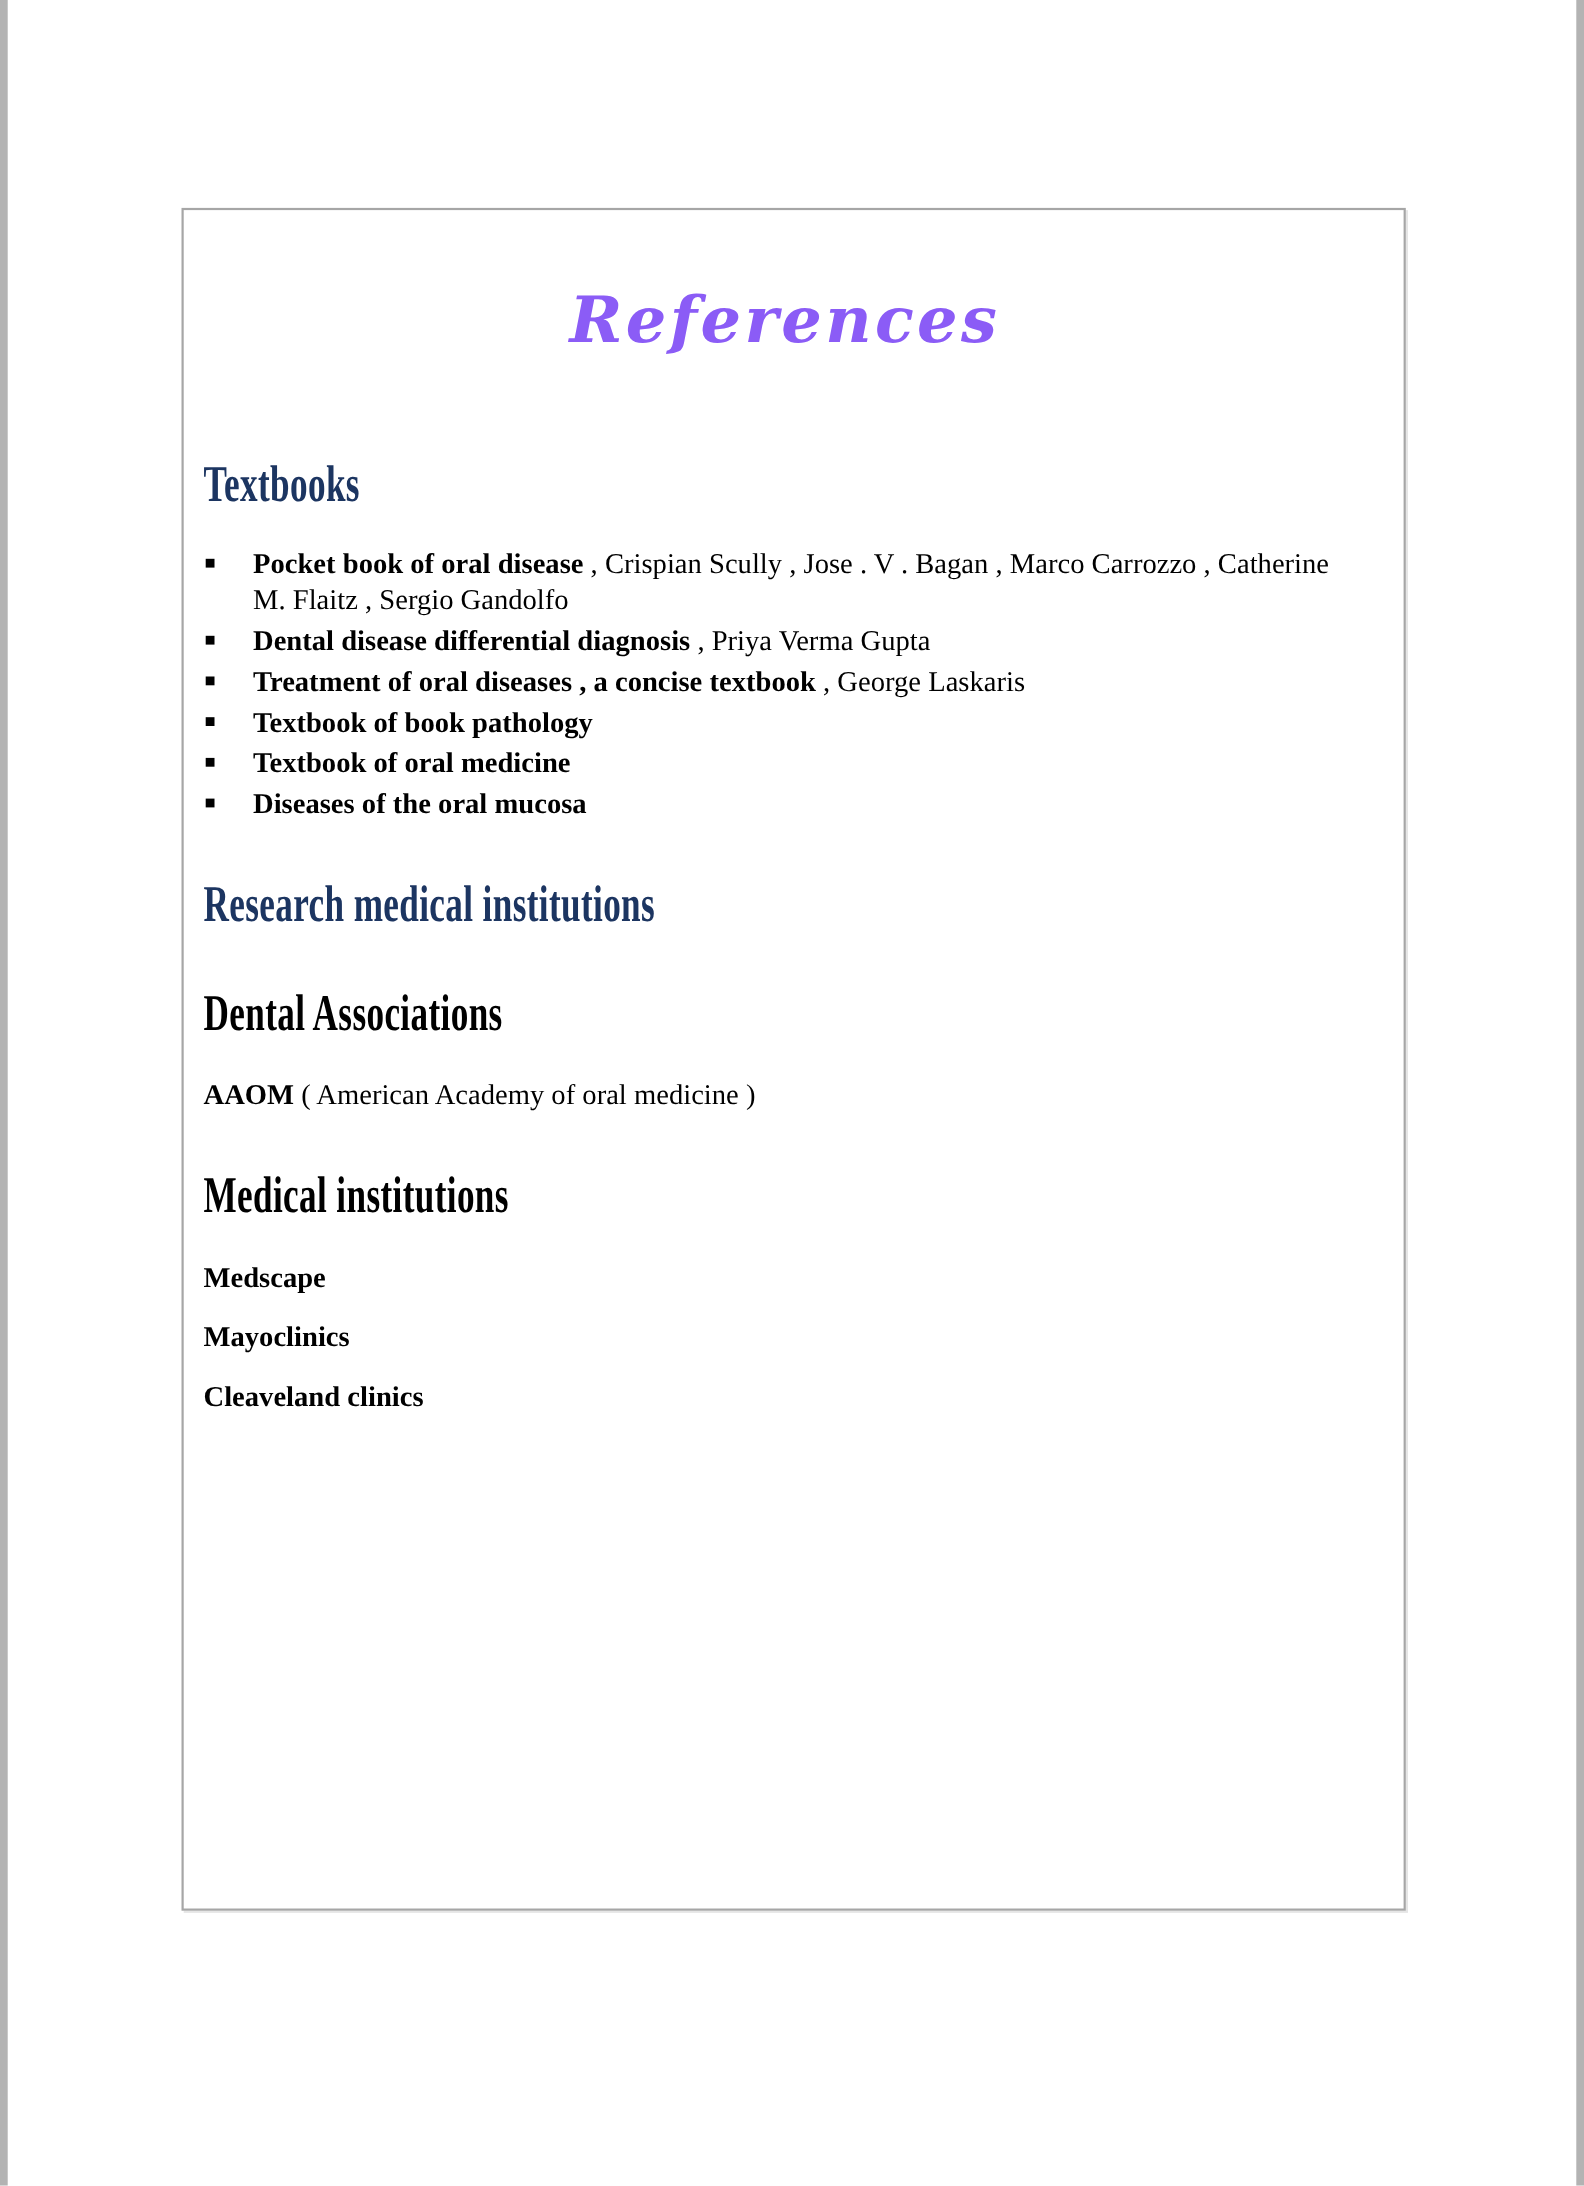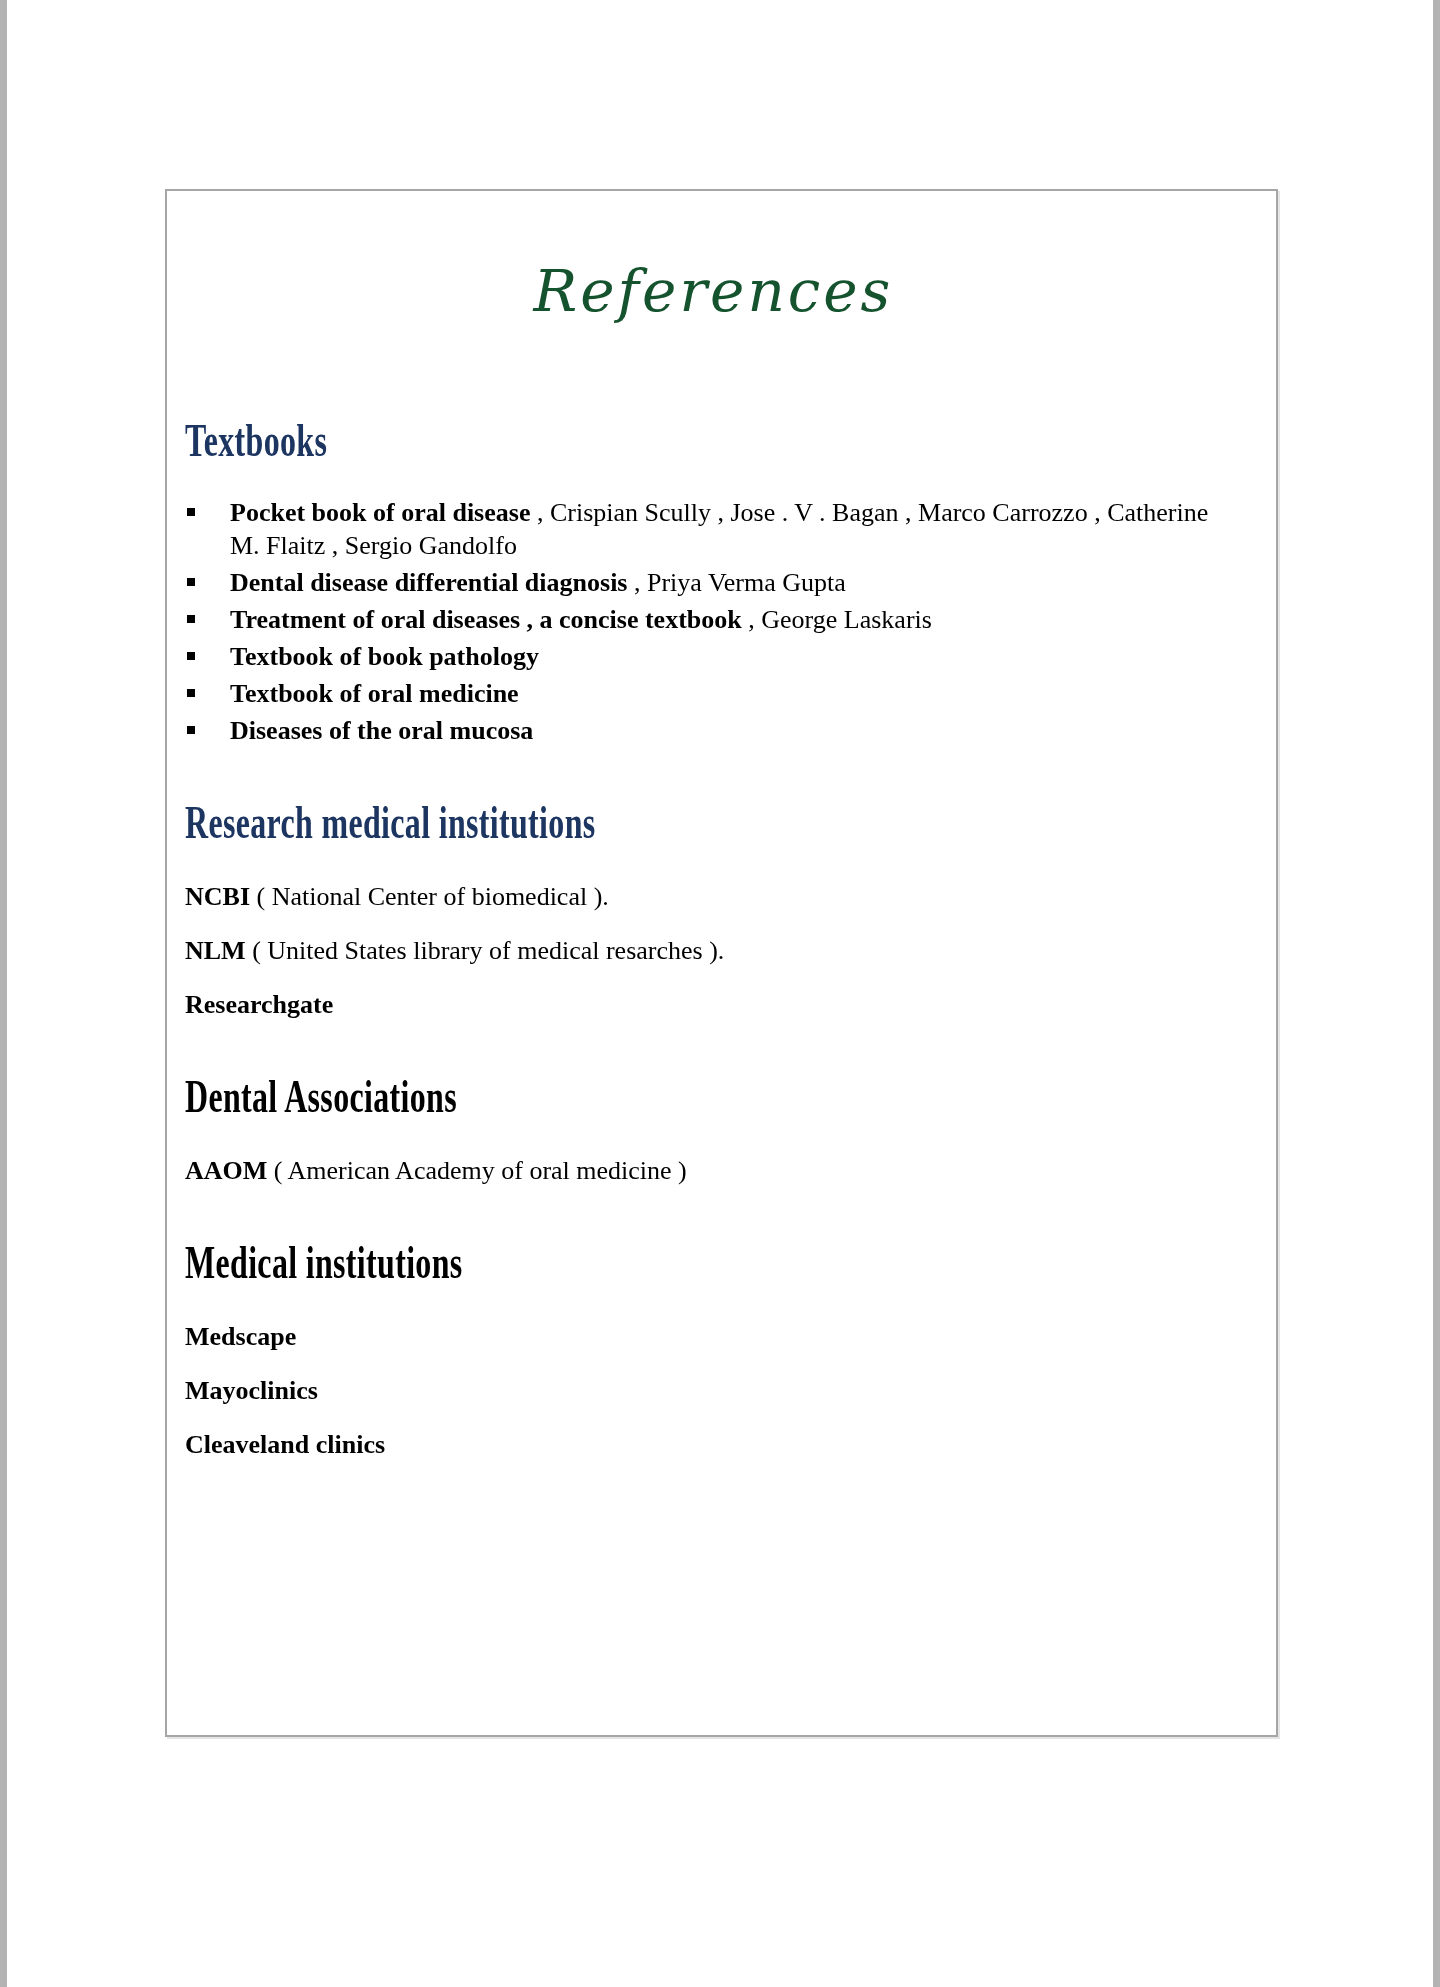--- a/index.html
+++ b/index.html
@@ -21,24 +21,24 @@
     box-shadow: 2px 2px 0 rgba(0,0,0,0.10);
     padding: 36px 34px 0 18px;
     overflow: hidden;
   }
 
   .doc-title {
     margin-top: 30px;
     text-align: center;
     font-family: "DejaVu Serif", serif;
     font-style: italic;
-    font-weight: 400;
+    font-weight: 700;
     font-size: 58px;
     letter-spacing: 3px;
-    color: #14532d;
+    color: #8b5cf6;
   }
 
   .doc-section { margin-top: 52px; }
   .doc-section.first { margin-top: 92px; }
 
   .section-heading {
     font-family: "Liberation Serif", serif;
     font-weight: bold;
     font-size: 47px;
     line-height: 1.0;
@@ -88,25 +88,20 @@
           <li><span class="bullet-square"></span><span class="bold-run">Pocket book of oral disease</span><span> , Crispian Scully , Jose . V . Bagan , Marco Carrozzo , Catherine M. Flaitz , Sergio Gandolfo</span></li>
           <li><span class="bullet-square"></span><span class="bold-run">Dental disease differential diagnosis</span><span> , Priya Verma Gupta</span></li>
           <li><span class="bullet-square"></span><span class="bold-run">Treatment of oral diseases , a concise textbook</span><span> , George Laskaris</span></li>
           <li><span class="bullet-square"></span><span class="bold-run">Textbook of book pathology</span></li>
           <li><span class="bullet-square"></span><span class="bold-run">Textbook of oral medicine</span></li>
           <li><span class="bullet-square"></span><span class="bold-run">Diseases of the oral mucosa</span></li>
         </ul>
       </section>
       <section class="doc-section">
         <h2 class="section-heading" style="color: rgb(28, 53, 97);"><span class="condense">Research medical institutions</span></h2>
-        <div class="para-list">
-          <p><span class="bold-run">NCBI</span><span> ( National Center of biomedical ).</span></p>
-          <p><span class="bold-run">NLM</span><span> ( United States library of medical resarches ).</span></p>
-          <p><span class="bold-run">Researchgate</span></p>
-        </div>
       </section>
       <section class="doc-section">
         <h2 class="section-heading" style="color: rgb(0, 0, 0);"><span class="condense">Dental Associations</span></h2>
         <div class="para-list">
           <p><span class="bold-run">AAOM</span><span> ( American Academy of oral medicine )</span></p>
         </div>
       </section>
       <section class="doc-section">
         <h2 class="section-heading" style="color: rgb(0, 0, 0);"><span class="condense">Medical institutions</span></h2>
         <div class="para-list">

